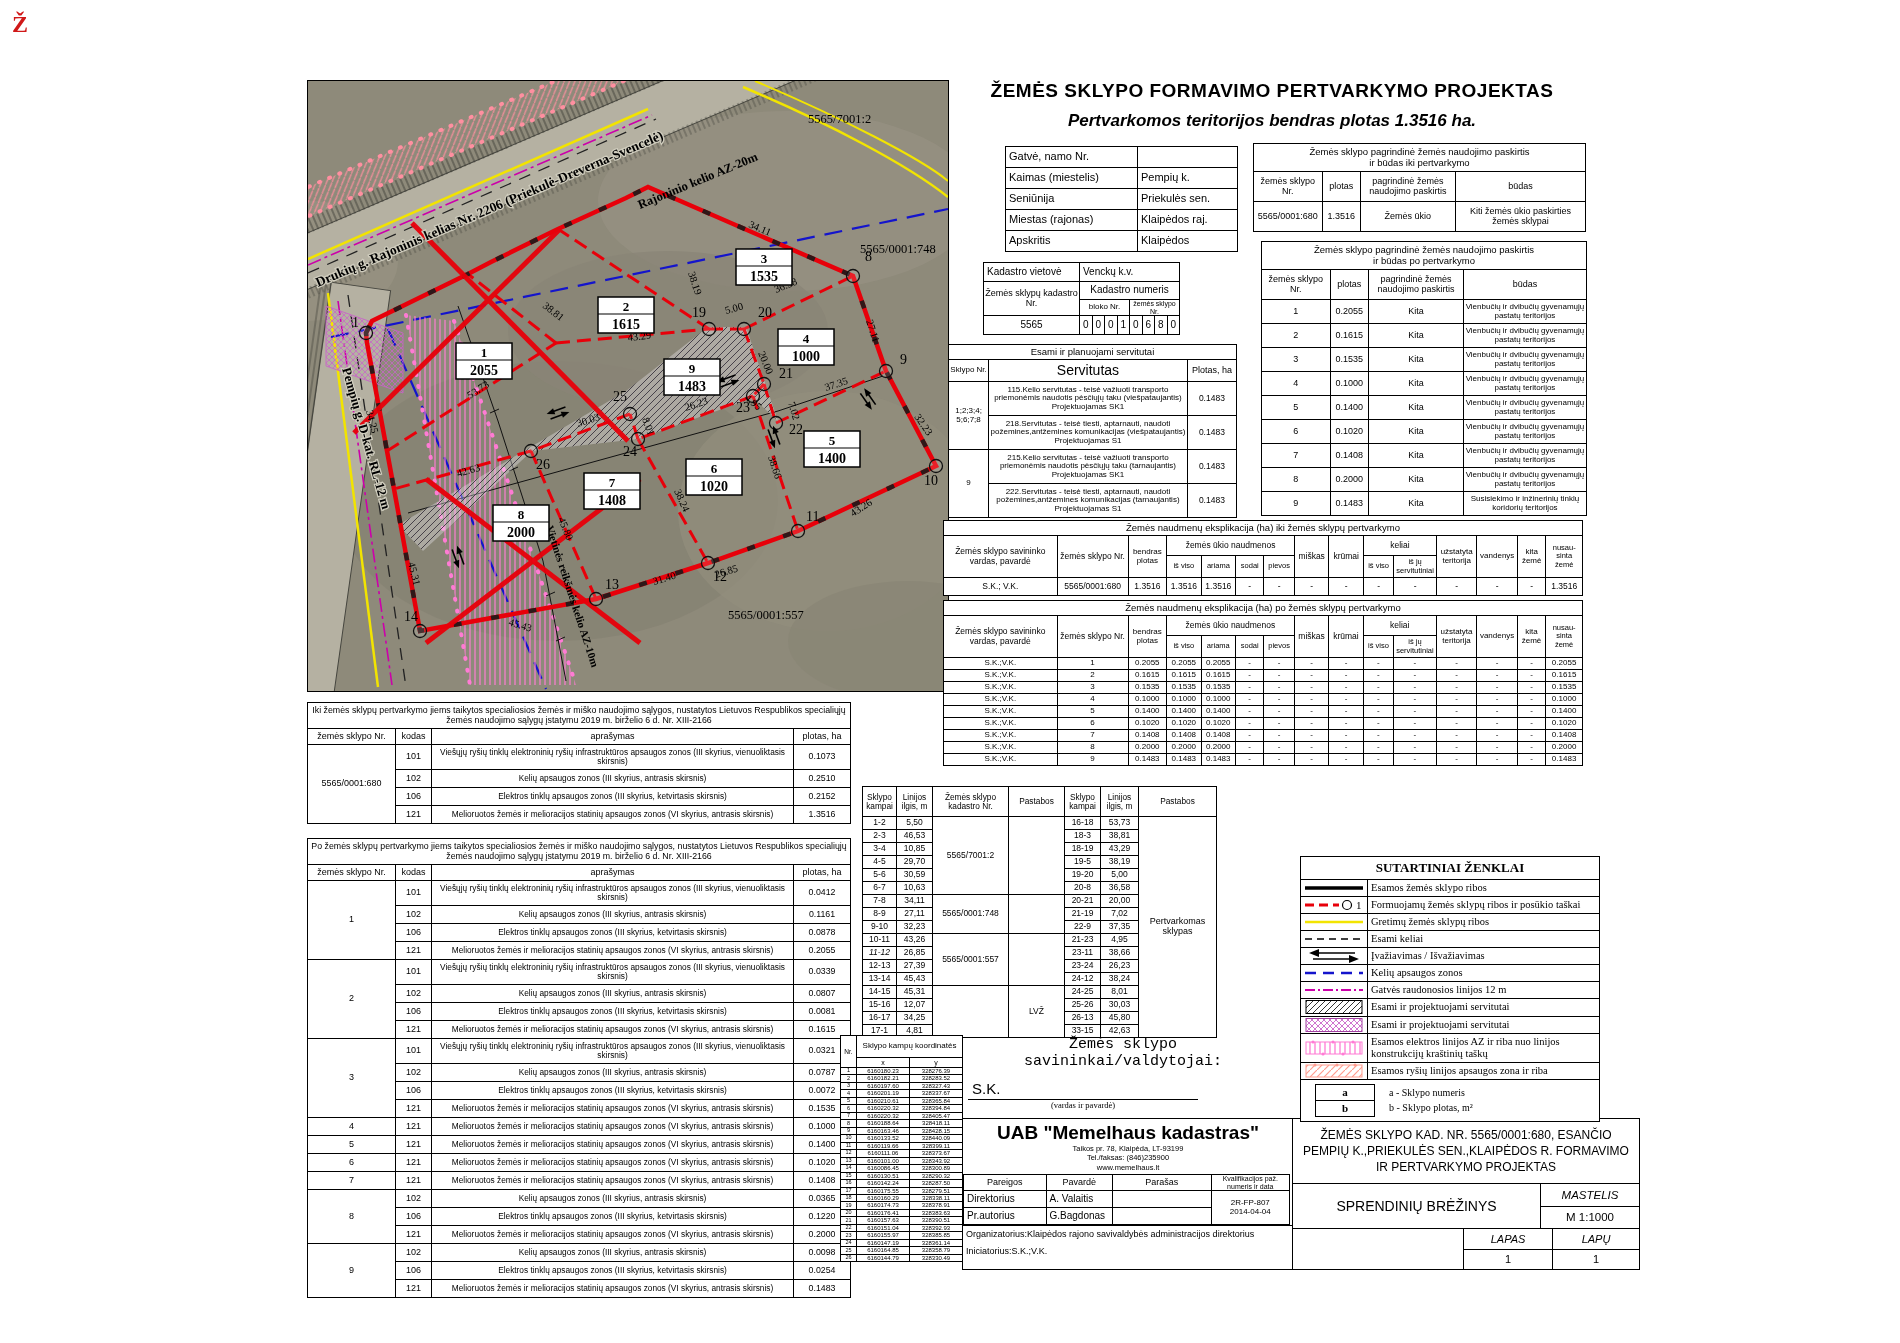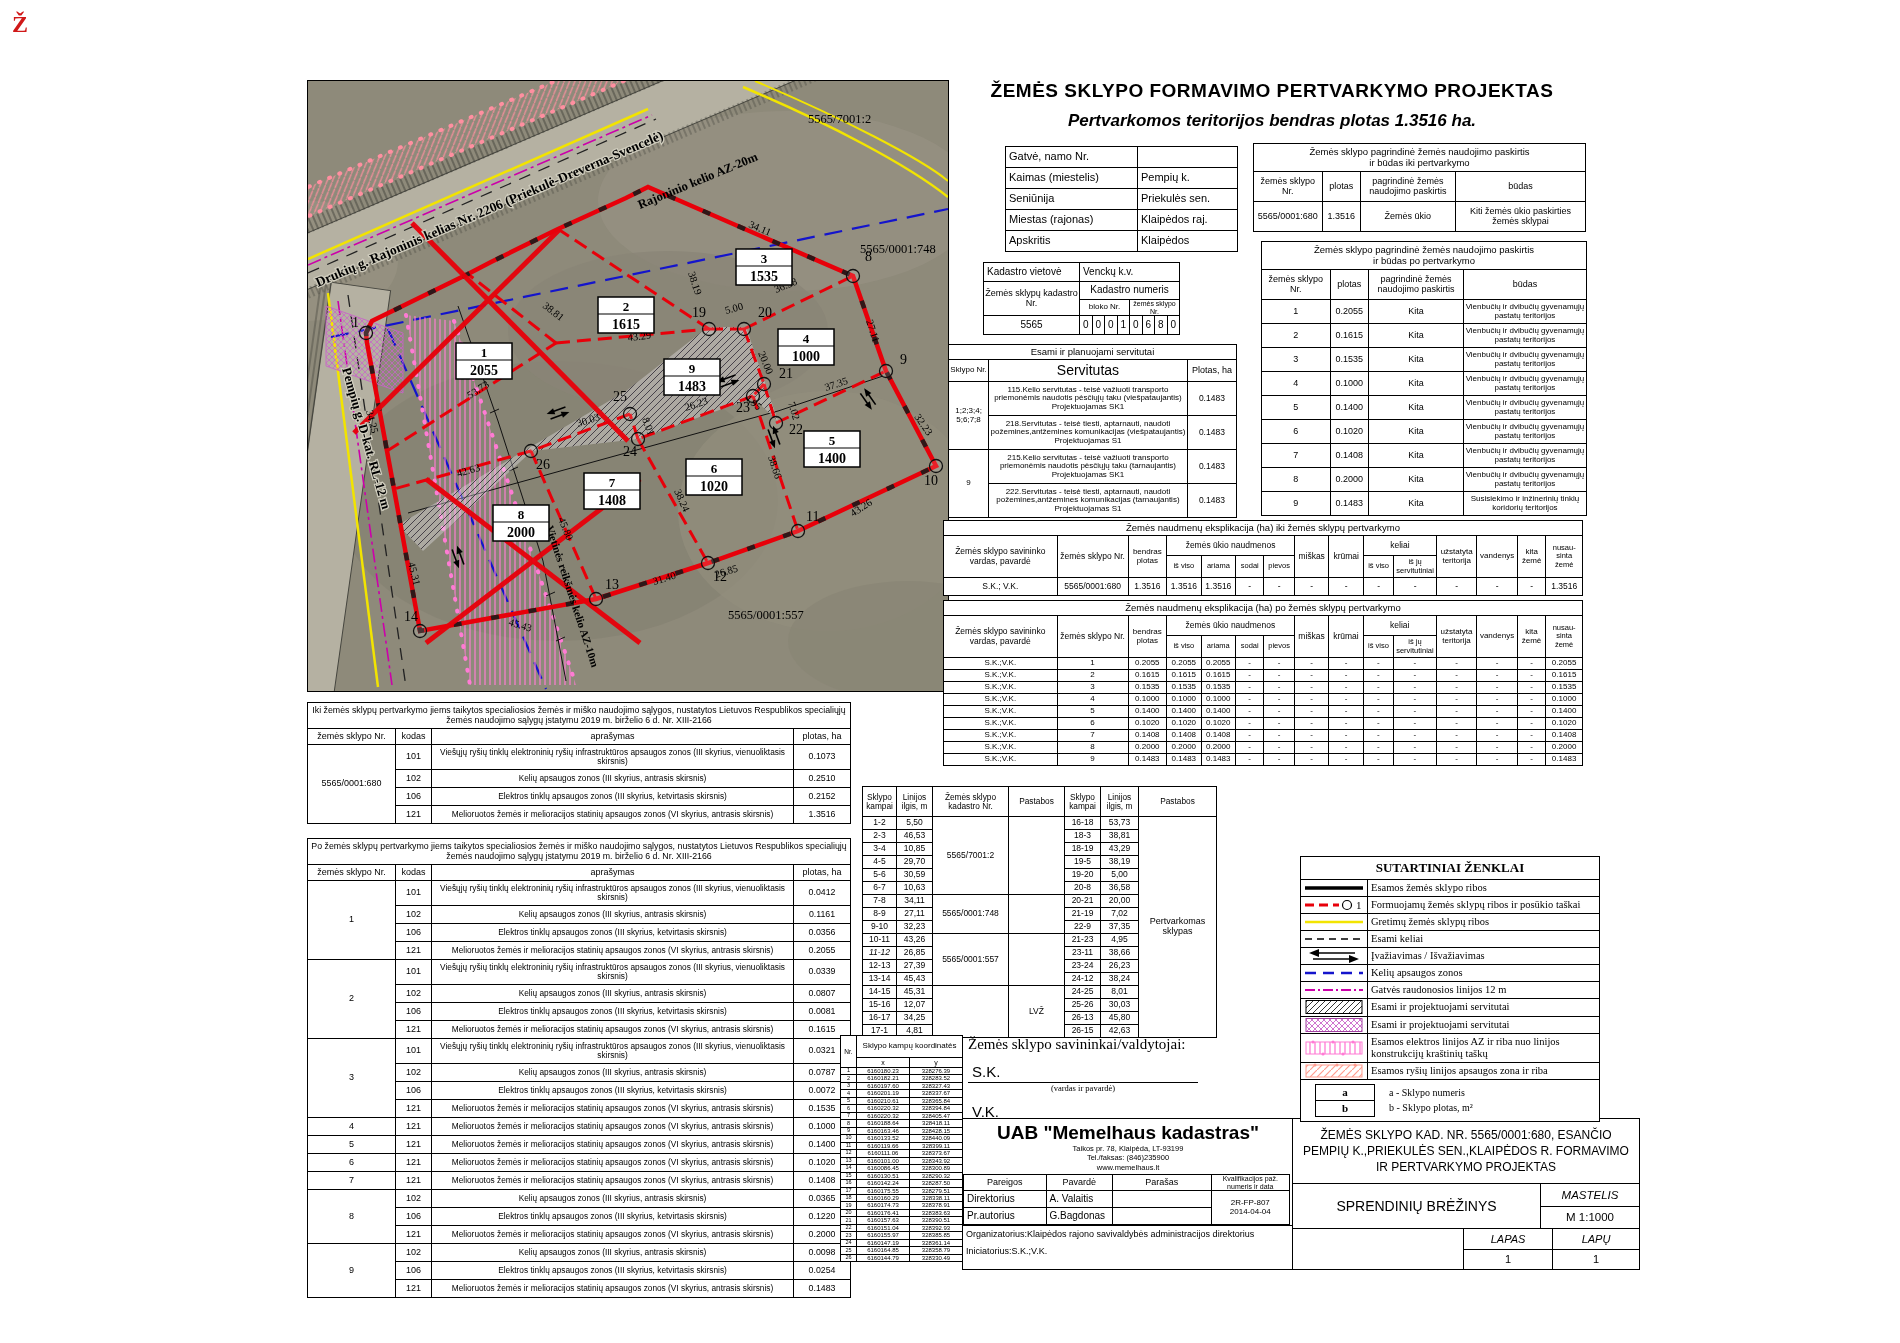--- a/index.html
+++ b/index.html
@@ -6,21 +6,21 @@
   body{width:1900px;height:1343px;position:relative;font-family:"Liberation Sans",sans-serif;color:#000;}
   .abs{position:absolute;}
   .t{position:absolute;border-collapse:collapse;table-layout:fixed;background:#fff;}
   .t td,.t th{border:1px solid #000;font-weight:normal;text-align:center;vertical-align:middle;padding:0 1px;overflow:hidden;line-height:1.08;font-family:"Liberation Sans",sans-serif;}
   .tl{text-align:left !important;padding-left:3px !important;}
   #title-wrap{left:952px;top:80px;width:640px;text-align:center;}
   #title-line1{font-size:19px;font-weight:bold;letter-spacing:.5px;}
   #title-line2{font-size:17px;font-weight:bold;margin-top:9px;font-style:italic;}
   #stamp{left:10px;top:8px;width:26px;height:30px;}
   #map-wrap{left:307px;top:80px;width:640px;height:610px;border:1px solid #000;background:#8e8a7a;}
-  .sv-title{font-size:15px;font-family:Liberation Serif, serif;}
+  .sv-title{font-size:15px;font-family:Liberation Mono, monospace;text-align:center;}
   .sv-name{font-size:15px;margin-top:10px;padding-left:4px;}
   .sv-line{border-bottom:1px solid #000;margin-top:2px;width:230px;}
   .sv-cap{font-size:8.5px;font-family:"Liberation Serif",serif;text-align:center;width:230px;}
   #company{border:1.5px solid #000;background:#fff;}
   #company-name{font-size:19px;font-weight:bold;text-align:center;margin-top:3px;}
   .co-addr{font-size:7.5px;text-align:center;line-height:1.25;}
   .co-line{border-top:1px solid #000;font-size:9px;padding:3px 2px 0 3px;}
   #titleblock{border:1.5px solid #000;background:#fff;}
   .tb-project{height:64px;border-bottom:1px solid #000;display:flex;align-items:center;justify-content:center;text-align:center;font-size:12px;line-height:1.35;padding:0 6px;}
   .tb-mid{height:44px;display:flex;}
@@ -862,21 +862,21 @@
         <td style="font-size: 8.8px;">0.0412</td>
       </tr>
       <tr style="height: 18px;">
         <td style="font-size: 9px;">102</td>
         <td style="font-size: 8.3px;">Kelių apsaugos zonos (III skyrius, antrasis skirsnis)</td>
         <td style="font-size: 8.8px;">0.1161</td>
       </tr>
       <tr style="height: 18px;">
         <td style="font-size: 9px;">106</td>
         <td style="font-size: 8.3px;">Elektros tinklų apsaugos zonos (III skyrius, ketvirtasis skirsnis)</td>
-        <td style="font-size: 8.8px;">0.0356</td>
+        <td style="font-size: 8.8px;">0.0878</td>
       </tr>
       <tr style="height: 18px;">
         <td style="font-size: 9px;">121</td>
         <td style="font-size: 8.3px;">Melioruotos žemės ir melioracijos statinių apsaugos zonos (VI skyrius, antrasis skirsnis)</td>
         <td style="font-size: 8.8px;">0.2055</td>
       </tr>
       <tr style="height: 25px;">
         <td rowspan="4" style="font-size: 9px;">2</td>
         <td style="font-size: 9px;">101</td>
         <td style="font-size: 8.3px;">Viešųjų ryšių tinklų elektroninių ryšių infrastruktūros apsaugos zonos (III skyrius, vienuoliktasis skirsnis)</td>
@@ -1097,21 +1097,21 @@
       </tr>
       <tr style="height: 13px;">
         <td style="font-size: 8.5px;">16-17</td>
         <td style="font-size: 8.5px;">34,25</td>
         <td style="font-size: 8.5px;">26-13</td>
         <td style="font-size: 8.5px;">45,80</td>
       </tr>
       <tr style="height: 13px;">
         <td style="font-size: 8.5px;">17-1</td>
         <td style="font-size: 8.5px;">4,81</td>
-        <td style="font-size: 8.5px;">26-15</td>
+        <td style="font-size: 8.5px;">33-15</td>
         <td style="font-size: 8.5px;">42,63</td>
       </tr>
     </tbody>
   </table>
 <table class="t" id="tbl-koord" style="left:840px;top:1035px;width:122px;">
     <colgroup>
       <col style="width: 16px;">
       <col style="width: 53px;">
       <col style="width: 53px;">
     </colgroup>

